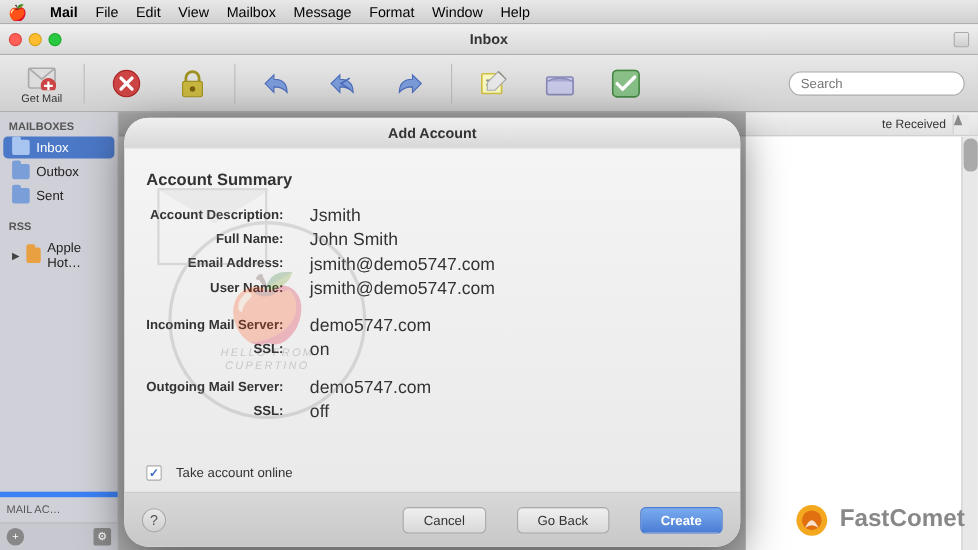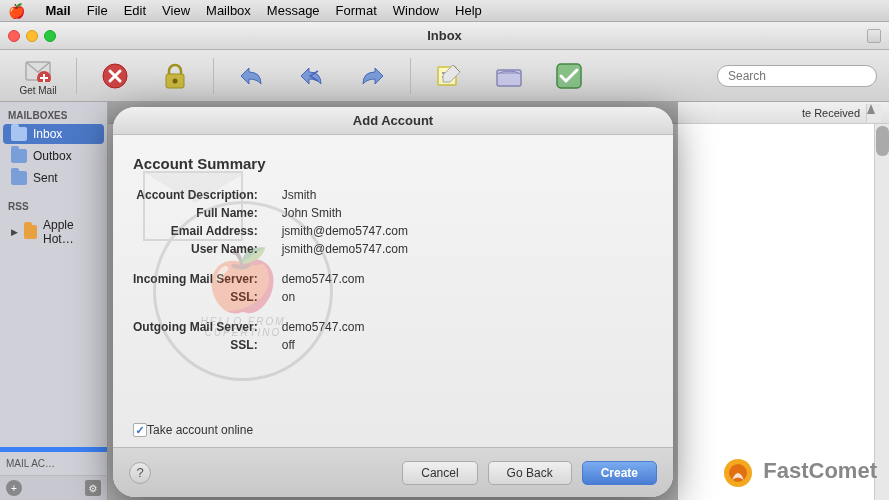--- a/index.html
+++ b/index.html
@@ -381,31 +381,31 @@
       margin-bottom: 16px;
     }
     .info-label {
       text-align: right;
       font-size: 12px;
       font-weight: bold;
       color: #333;
       white-space: nowrap;
     }
     .info-value {
-      font-size: 12px;
+      font-size: 16px;
       color: #333;
     }
     .info-spacer {
       grid-column: 1 / -1;
       height: 8px;
     }
     .checkbox-row {
       display: flex;
       align-items: center;
-      gap: 0;
+      gap: 13px;
       margin-top: auto;
       padding-top: 12px;
     }
     .checkbox {
       width: 14px;
       height: 14px;
       border: 1px solid #aaa;
       background: #fff;
       display: flex;
       align-items: center;
@@ -441,21 +441,21 @@
       background: linear-gradient(to bottom, #e8e8e8, #d0d0d0);
       display: flex;
       align-items: center;
       justify-content: center;
       font-size: 13px;
       color: #555;
       cursor: pointer;
     }
     .footer-buttons {
       display: flex;
-      gap: 10px;
+      gap: 28px;
     }
     .btn-normal {
       height: 24px;
       padding: 0 18px;
       border-radius: 5px;
       border: 1px solid #aaa;
       background: linear-gradient(to bottom, #f0f0f0, #d8d8d8);
       font-size: 12px;
       color: #333;
       cursor: pointer;

